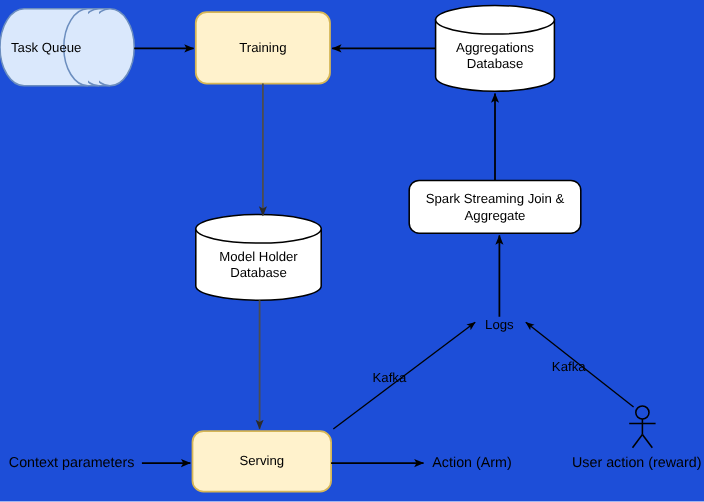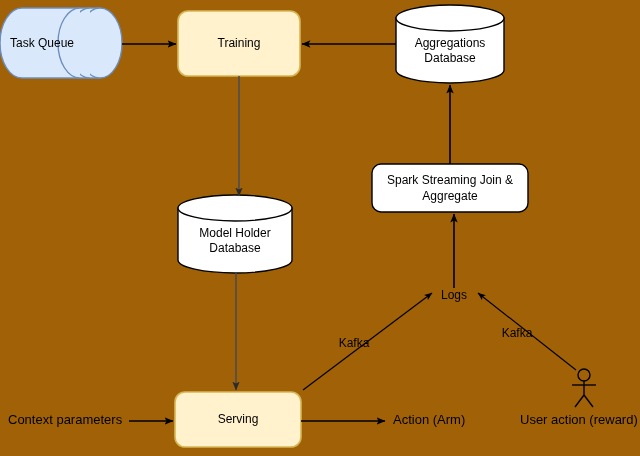--- a/index.html
+++ b/index.html
@@ -4,21 +4,21 @@
 <style>
   html, body {
     margin: 0;
     padding: 0;
     background: #ffffff;
   }
   #canvas {
     position: relative;
     width: 640px;
     height: 456px;
-    background: #a16207;
+    background: #1d4ed8;
     font-family: "Liberation Sans", sans-serif;
     overflow: hidden;
   }
   #diagram-svg {
     position: absolute;
     left: 0;
     top: 0;
     width: 640px;
     height: 456px;
   }

